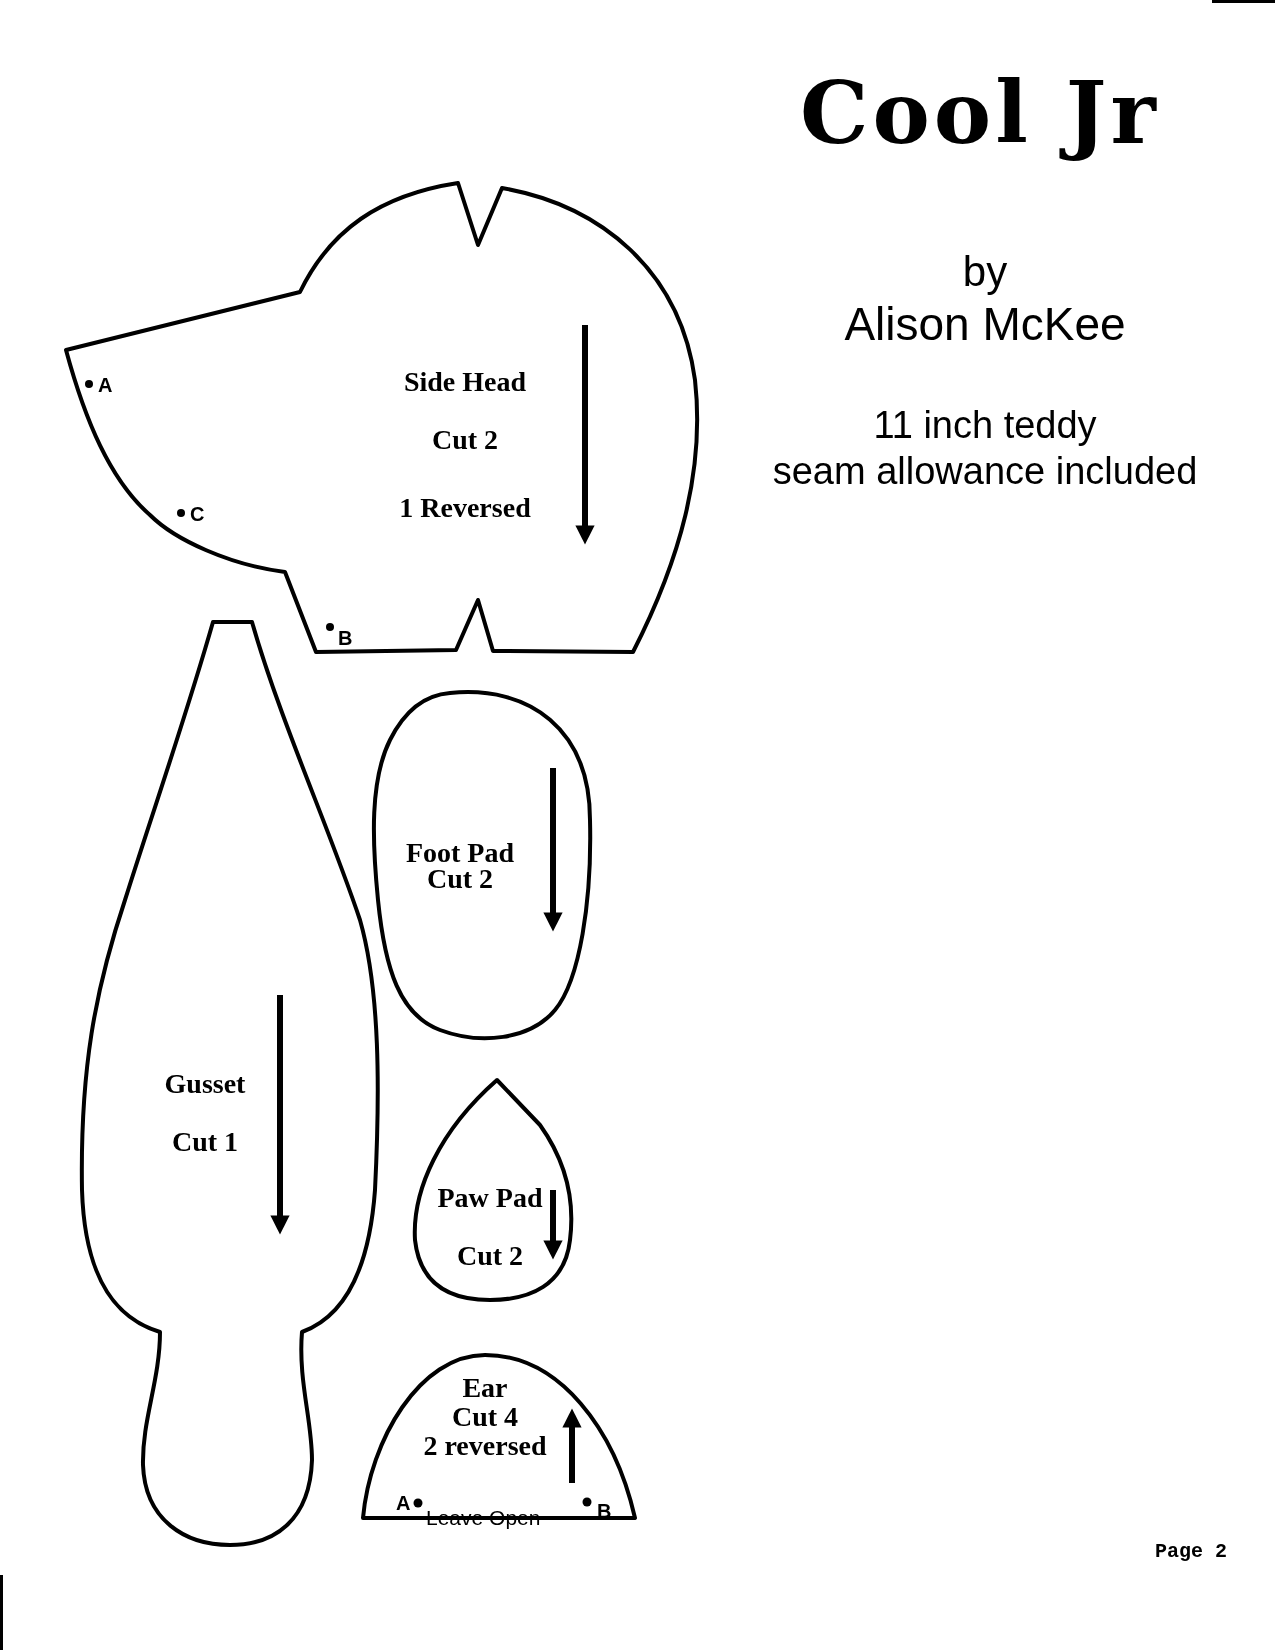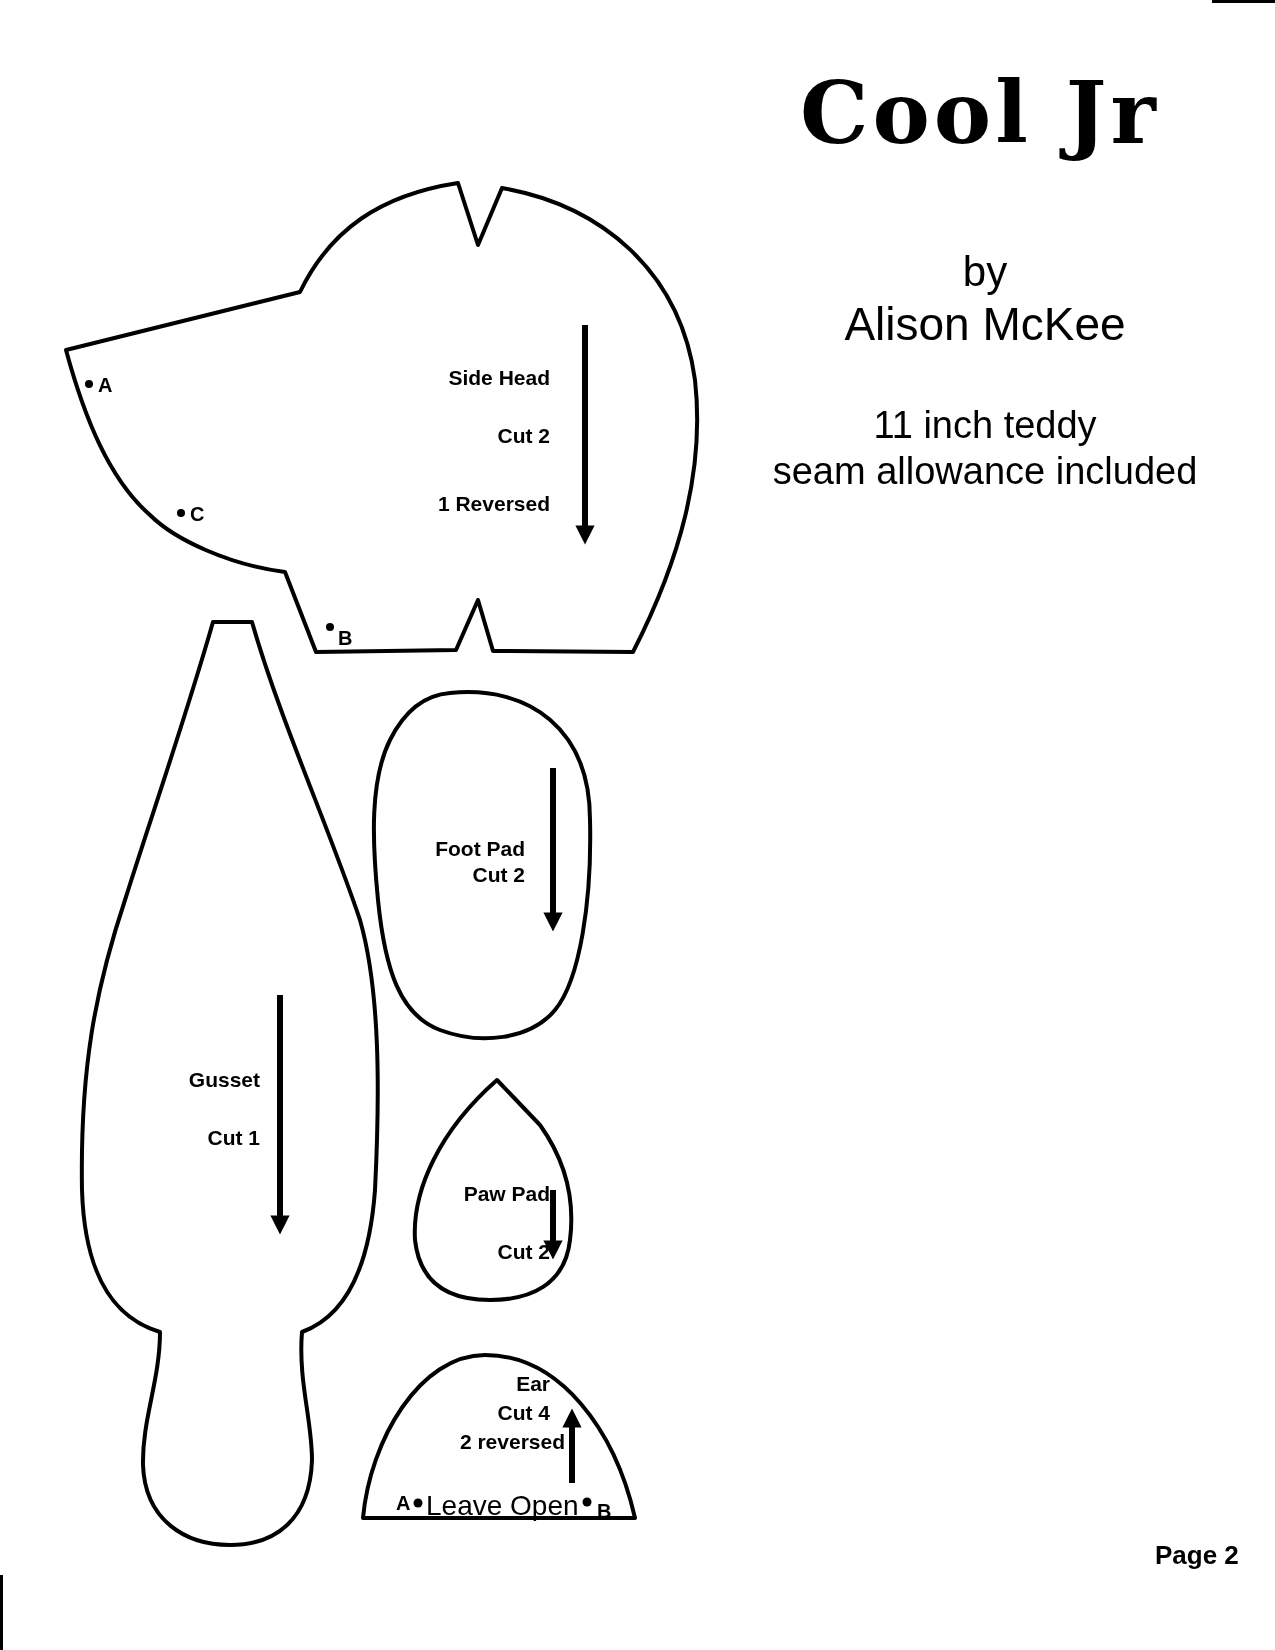--- a/index.html
+++ b/index.html
@@ -1,29 +1,29 @@
 <!DOCTYPE html>
 <html><head>
 <meta charset="utf-8">
 <style>
   html, body { margin: 0; padding: 0; background: #ffffff; }
   body { width: 1275px; height: 1650px; position: relative; overflow: hidden; font-family: "Liberation Sans", sans-serif; color: #000; }
   .page { position: absolute; left: 0; top: 0; width: 1275px; height: 1650px; }
   svg.shapes { position: absolute; left: 0; top: 0; width: 1275px; height: 1650px; }
   .txt { position: absolute; white-space: nowrap; color: #000; }
-  .lbl { font-weight: bold; font-size: 21px; text-align: right; }
+  .lbl { font-weight: bold; font-size: 28px; text-align: center; font-family: Liberation Serif, serif; }
   .title-word { position: absolute; left: 800px; top: 70px; width: 400px; font-family: "DejaVu Serif", serif; font-weight: bold; font-size: 86px; letter-spacing: 4px; line-height: 1; }
   .right-col { position: absolute; left: 735px; width: 500px; text-align: center; }
   .by { top: 248px; font-size: 42px; line-height: 48px; }
   .author { top: 298px; font-size: 46px; line-height: 52px; }
   .size { top: 402px; font-size: 38px; line-height: 46px; }
   .seam { top: 448px; font-size: 38px; line-height: 46px; }
-  .pageno { left: 1155px; top: 1540px; font-weight: bold; font-size: 26px; }
+  .pageno { left: 1155px; top: 1540px; font-weight: bold; font-size: 20px; font-family: Liberation Mono, monospace; }
   .pt { font-weight: bold; font-size: 20px; }
-  .leave { font-size: 28px; }
+  .leave { font-size: 21px; margin-top: 16px; }
   .topbar { position: absolute; left: 1212px; top: 0; width: 63px; height: 3px; background: #000; }
   .sidebar { position: absolute; left: 0; top: 1575px; width: 3px; height: 75px; background: #000; }
 </style>
 </head>
 <body>
 
 <div class="page">
 
   <div class="topbar"></div>
   <div class="sidebar"></div>

